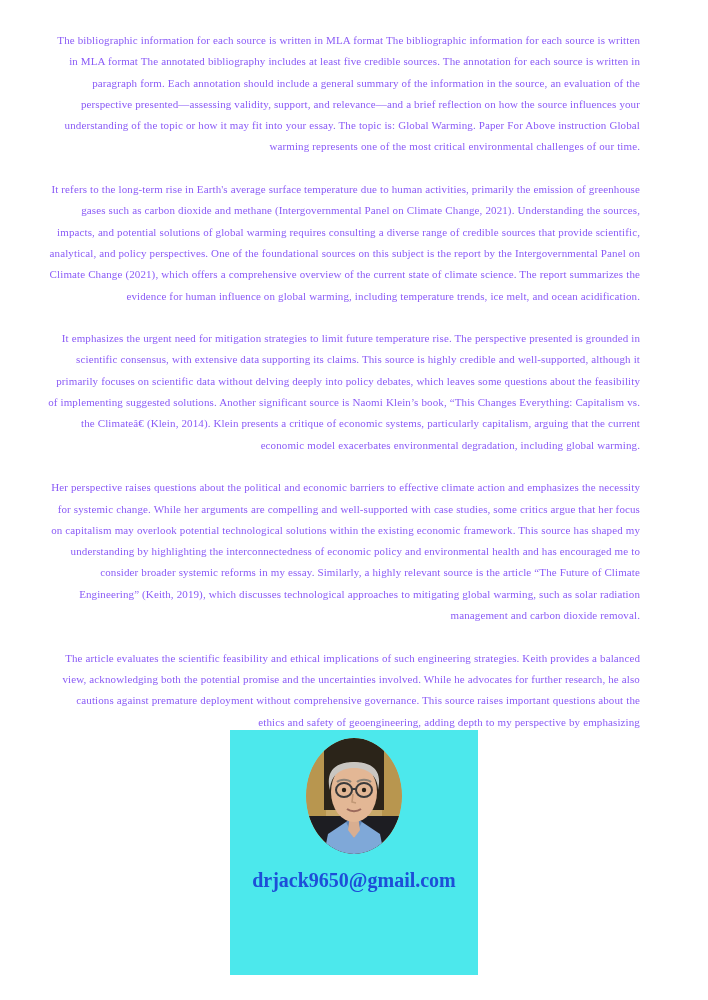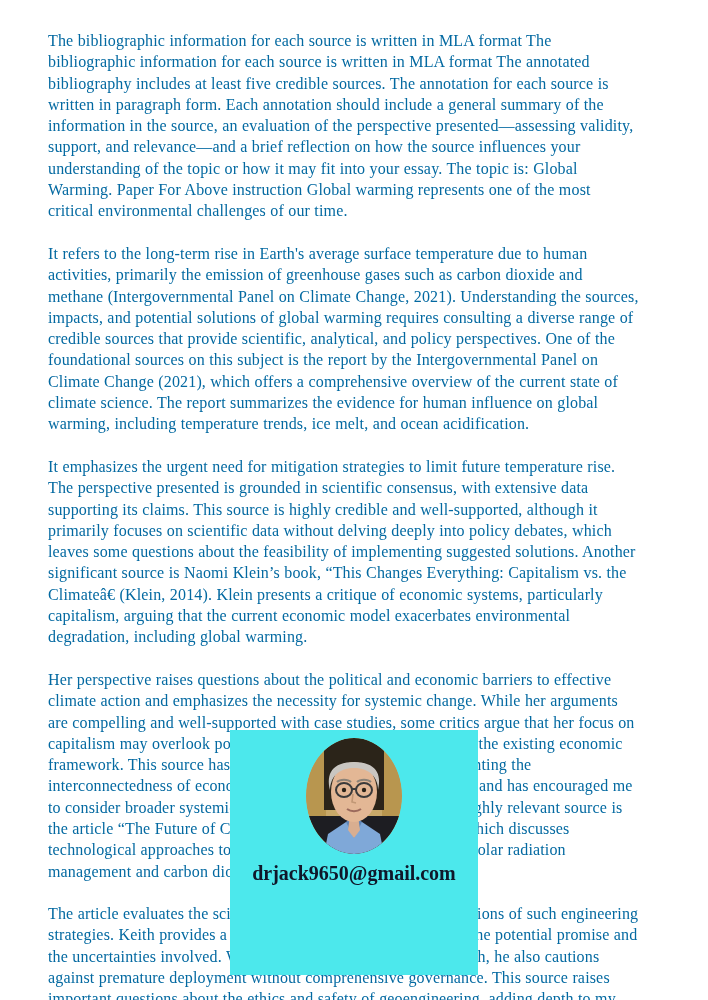--- a/index.html
+++ b/index.html
@@ -24,27 +24,27 @@
   }
 
   #doc-body {
     position: absolute;
     left: 48px;
     top: 30px;
     width: 592px;
   }
 
   .para {
-    font-size: 16px;
+    font-size: 11px;
     line-height: 21.3px;
-    text-align: left;
+    text-align: right;
     margin: 0 0 21.3px 0;
     letter-spacing: 0.01em;
     word-spacing: 0.01em;
-    color: #0369a1;
+    color: #8b5cf6;
     white-space: pre-wrap;
   }
   .para:last-child { margin-bottom: 0; }
 
   
   #contact-overlay {
     position: absolute;
     left: 230px;
     top: 730px;
     width: 248px;
@@ -74,26 +74,27 @@
     font-family: "DejaVu Sans", "Liberation Sans", sans-serif;
     font-weight: bold;
     font-size: 20.5px;
     line-height: 26px;
     color: #0b0b0b;
     letter-spacing: -0.003em;
   }
   .contact-line { display: block; white-space: nowrap; }
 
   #contact-email {
+    margin-top: 7px;
     text-align: right;
     font-family: "Liberation Serif", "DejaVu Serif", serif;
     font-weight: bold;
     font-size: 20px;
     line-height: 24px;
-    color: #0f172a;
+    color: #1d4ed8;
     white-space: nowrap;
   }
 </style>
 </head>
 <body>
 
 <div id="page">
 
   <div id="doc-body">
     <p class="para">The bibliographic information for each source is written in MLA format The bibliographic information for each source is written in MLA format The annotated bibliography includes at least five credible sources. The annotation for each source is written in paragraph form. Each annotation should include a general summary of the information in the source, an evaluation of the perspective presented—assessing validity, support, and relevance—and a brief reflection on how the source influences your understanding of the topic or how it may fit into your essay. The topic is: Global Warming. Paper For Above instruction Global warming represents one of the most critical environmental challenges of our time.</p>

